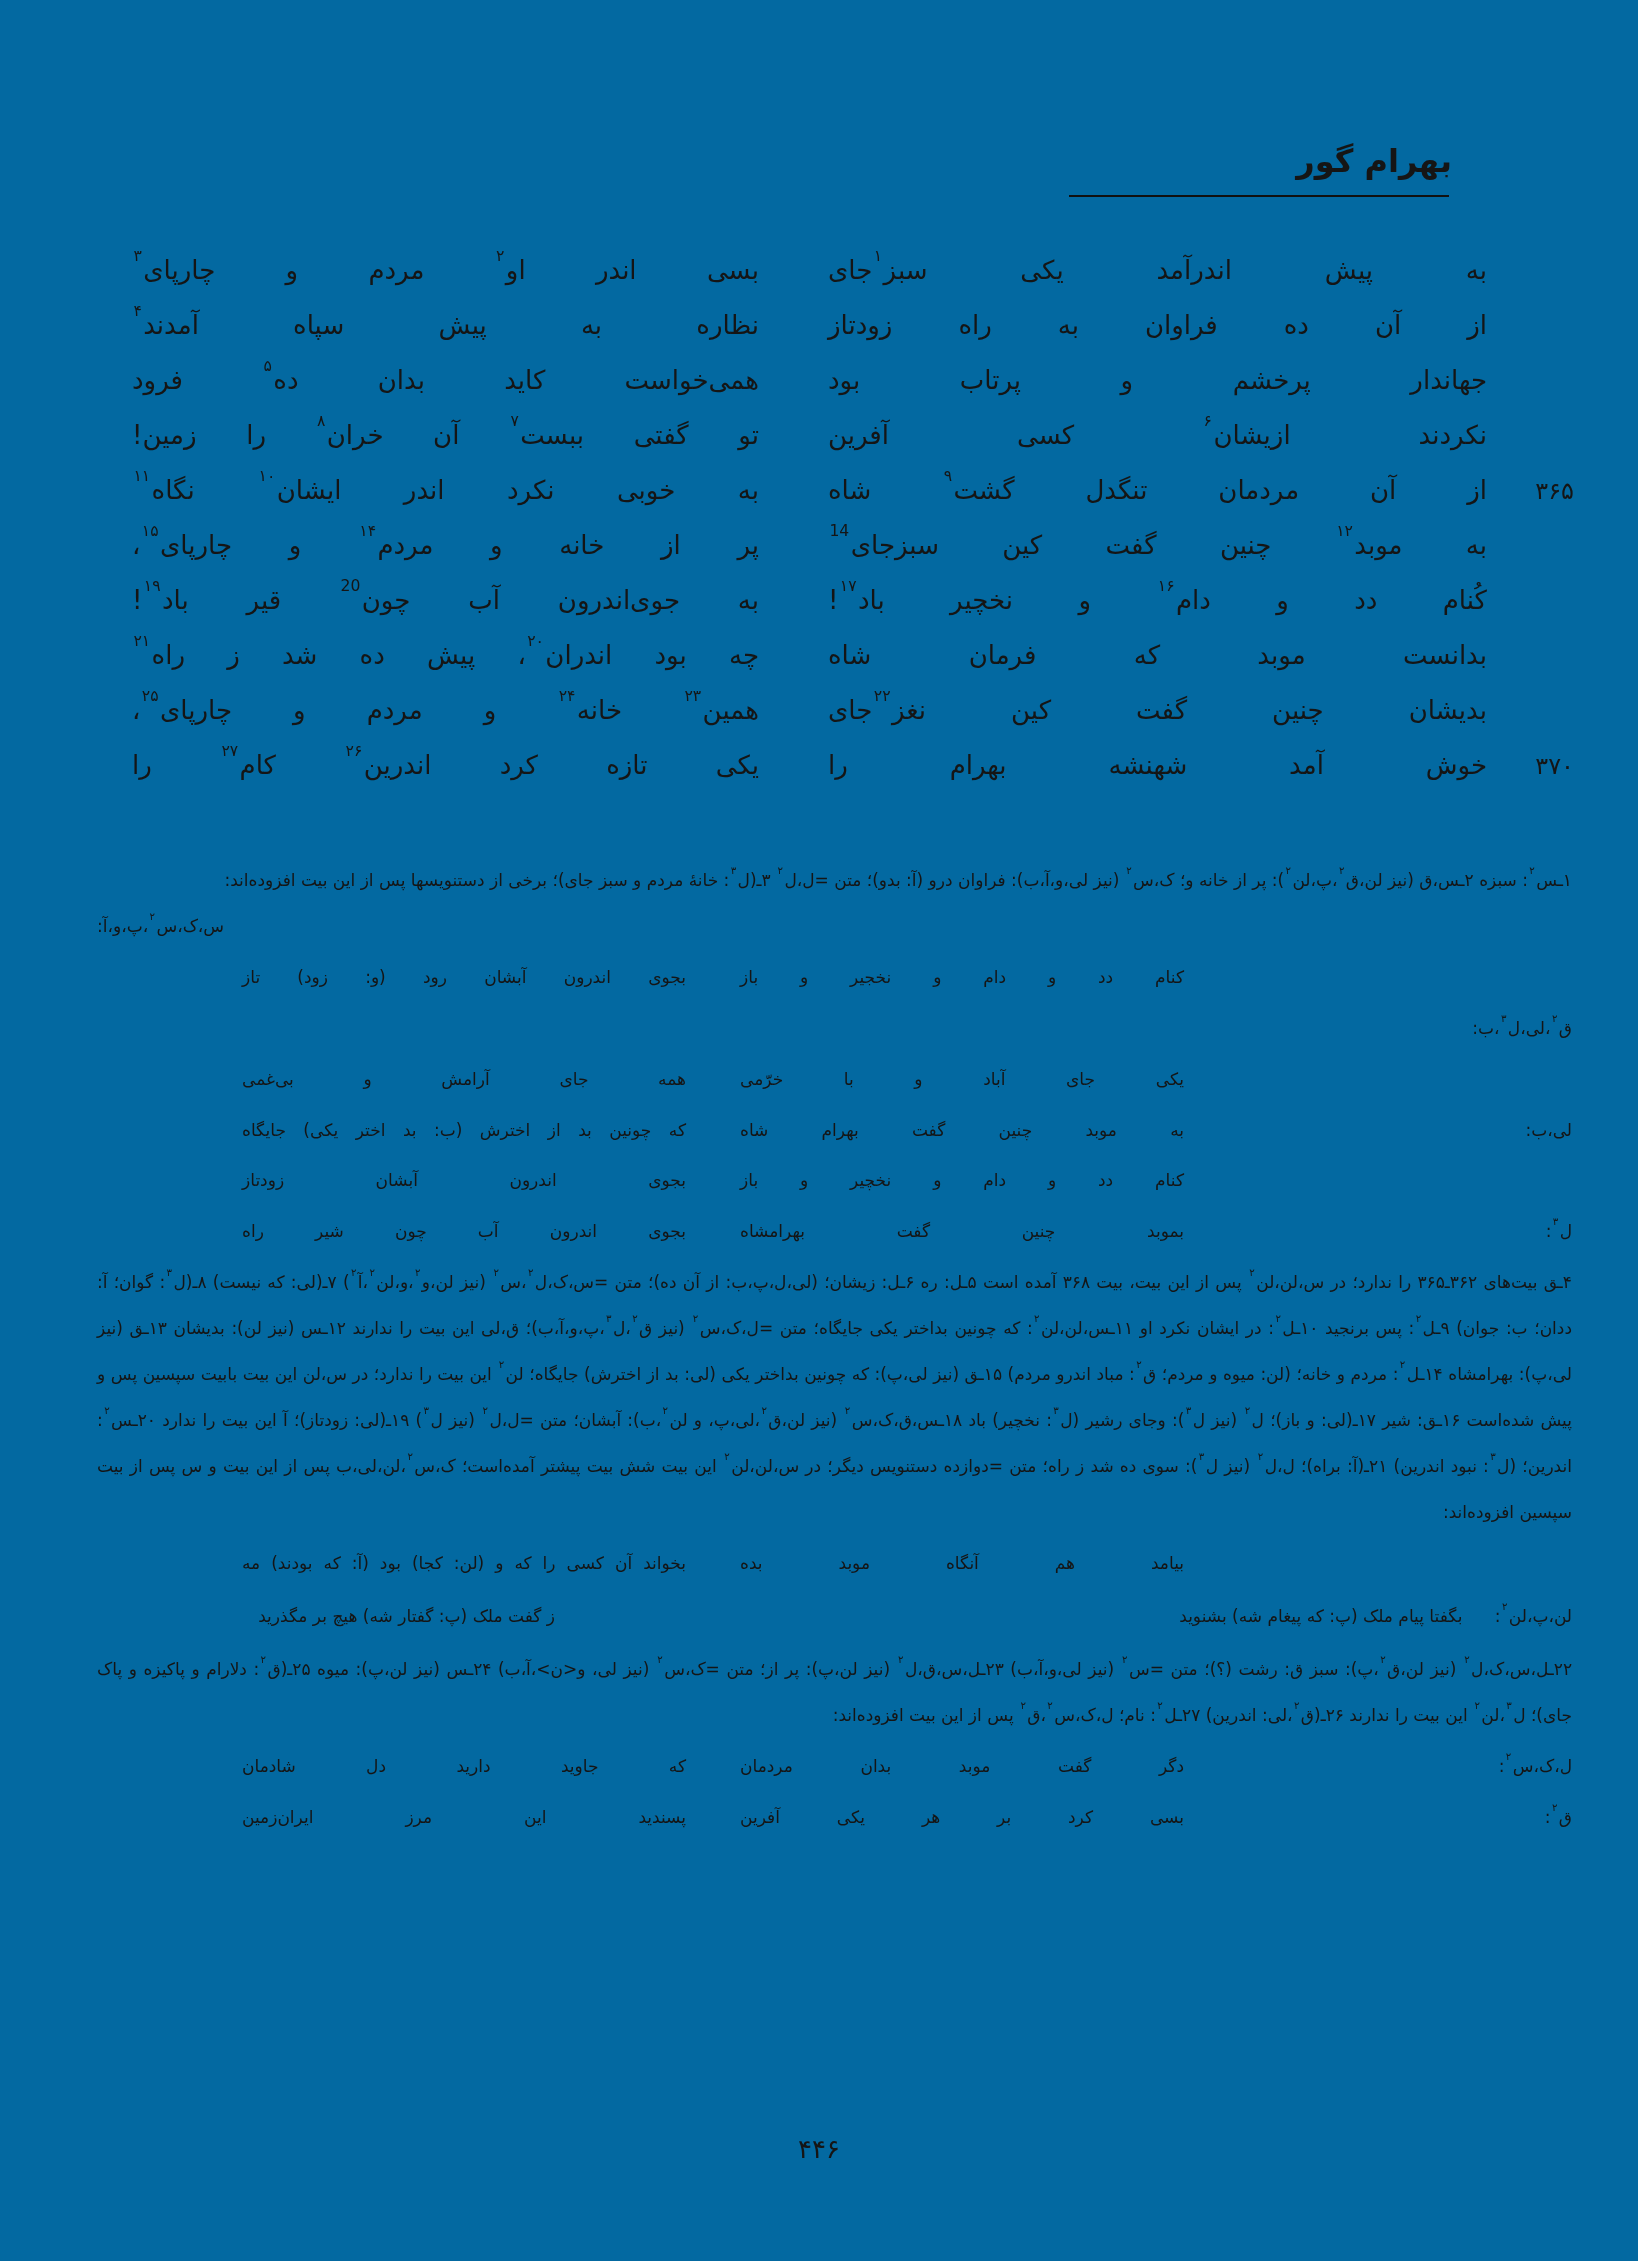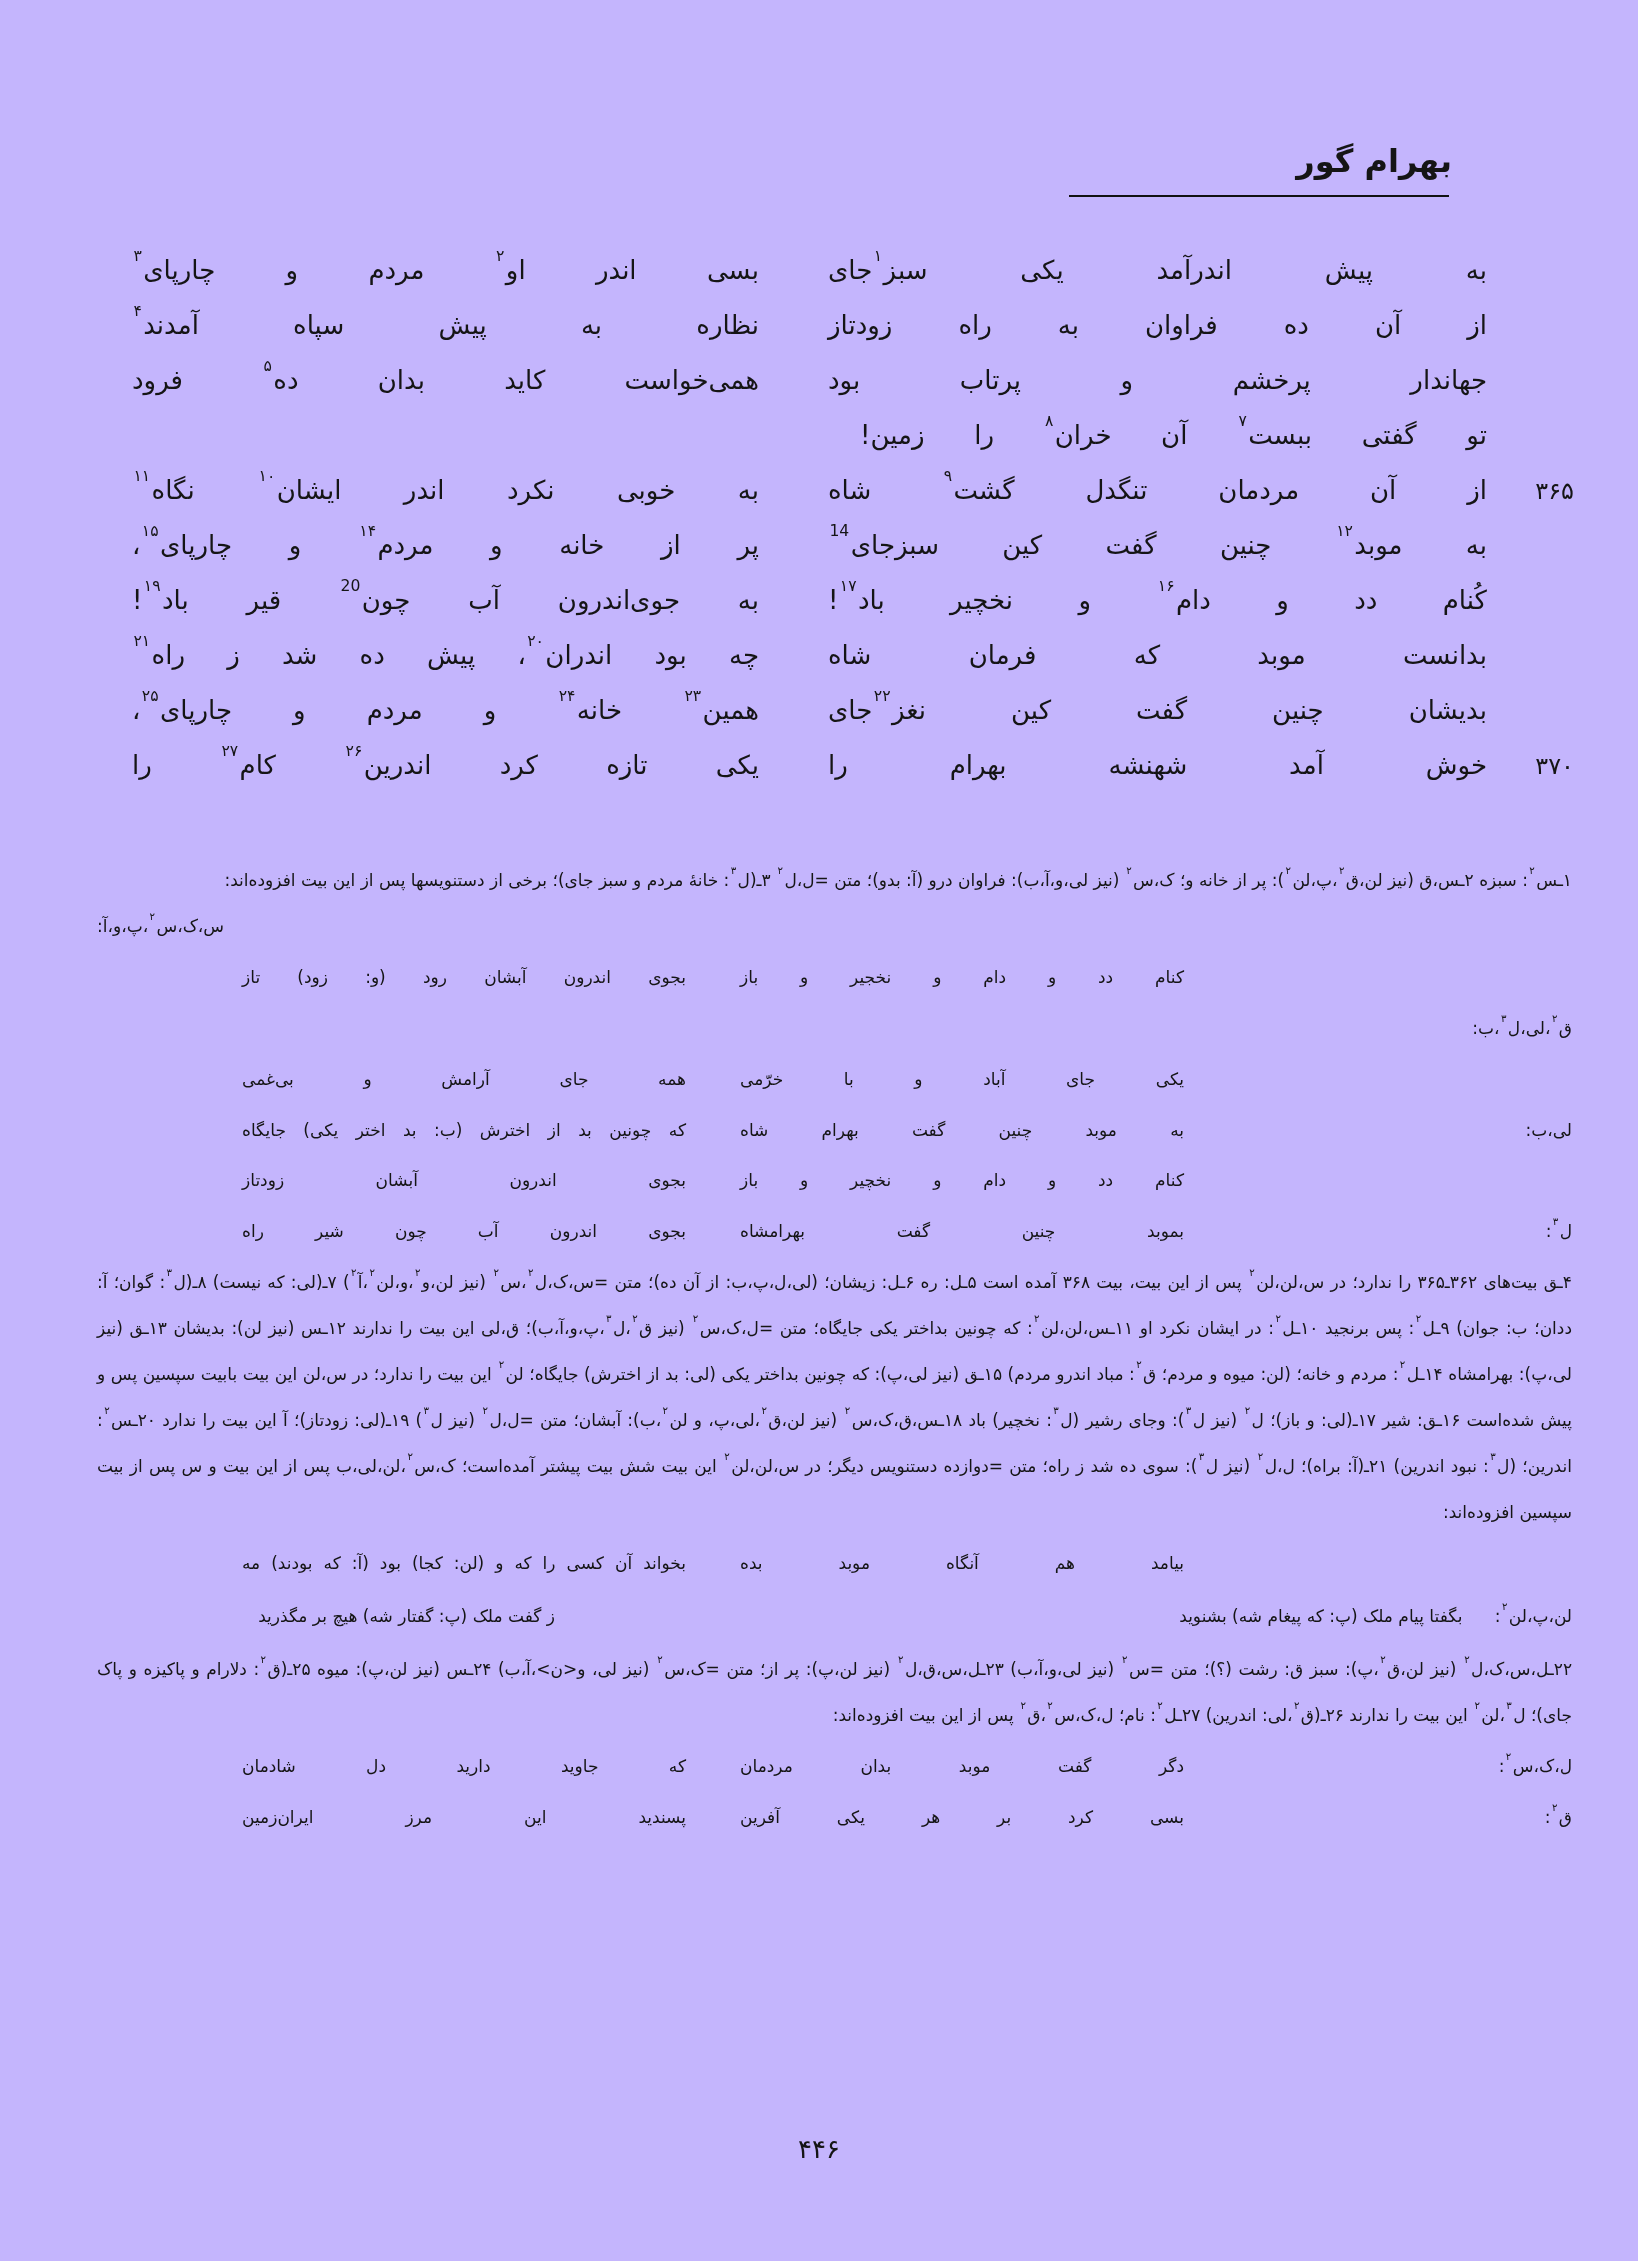--- a/index.html
+++ b/index.html
@@ -1,21 +1,21 @@
 <!DOCTYPE html>
 <html dir="rtl" lang="fa" style="font-size:11px"><head>
 <meta charset="utf-8">
 <style>
   html,body{margin:0;padding:0;}
   body{
     width:1638px;height:2261px;background:#ffffff;color:#151515;
     font-family:"DejaVu Sans","Liberation Sans",sans-serif;
     position:relative;overflow:hidden;
   }
-  .page{position:absolute;inset:0;background:#c4b5fd;}
+  .page{position:absolute;inset:0;background:#0369a1;}
   
   .header-title{
     position:absolute;top:142px;right:186px;
     font-size:32px;font-weight:bold;letter-spacing:0.7px;
   }
   .header-rule{
     position:absolute;top:195px;right:189px;width:380px;height:2.1px;background:#111;
   }
   
   .poem{position:absolute;top:255px;right:64px;left:94px;}
@@ -65,20 +65,21 @@
         <div class="hemi right">از آن ده فراوان به راه زودتاز</div>
         <div class="hemi left">نظاره به پیش سپاه آمدند<sup>۴</sup></div>
       </div>
       <div class="poem-row">
         <div class="verse-num"></div>
         <div class="hemi right">جهاندار پرخشم و پرتاب بود</div>
         <div class="hemi left">همی‌خواست کاید بدان ده<sup>۵</sup> فرود</div>
       </div>
       <div class="poem-row">
         <div class="verse-num"></div>
+        <div class="hemi right">نکردند ازیشان<sup>۶</sup> کسی آفرین</div>
         <div class="hemi left">تو گفتی ببست<sup>۷</sup> آن خران<sup>۸</sup> را زمین!</div>
       </div>
       <div class="poem-row">
         <div class="verse-num">۳۶۵</div>
         <div class="hemi right">از آن مردمان تنگدل گشت<sup>۹</sup> شاه</div>
         <div class="hemi left">به خوبی نکرد اندر ایشان<sup>۱۰</sup> نگاه<sup>۱۱</sup></div>
       </div>
       <div class="poem-row">
         <div class="verse-num"></div>
         <div class="hemi right">به موبد<sup>۱۲</sup> چنین گفت کین سبزجای<sup>14</sup></div>

